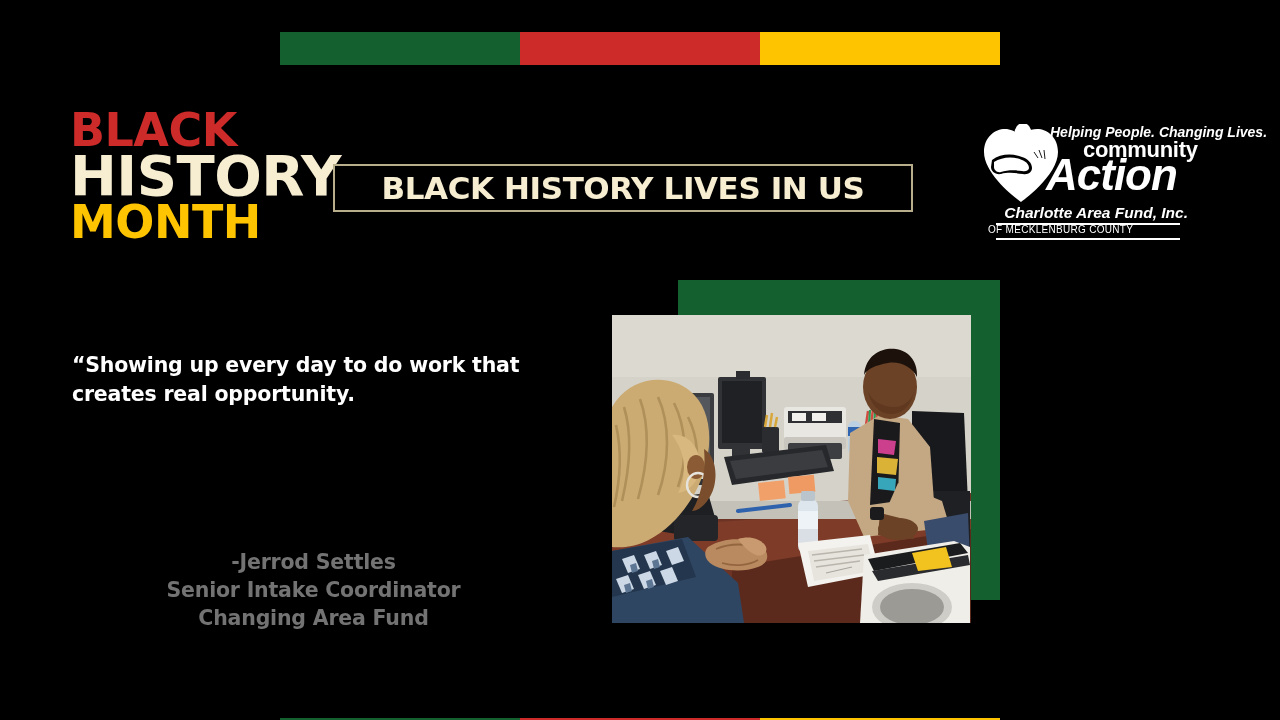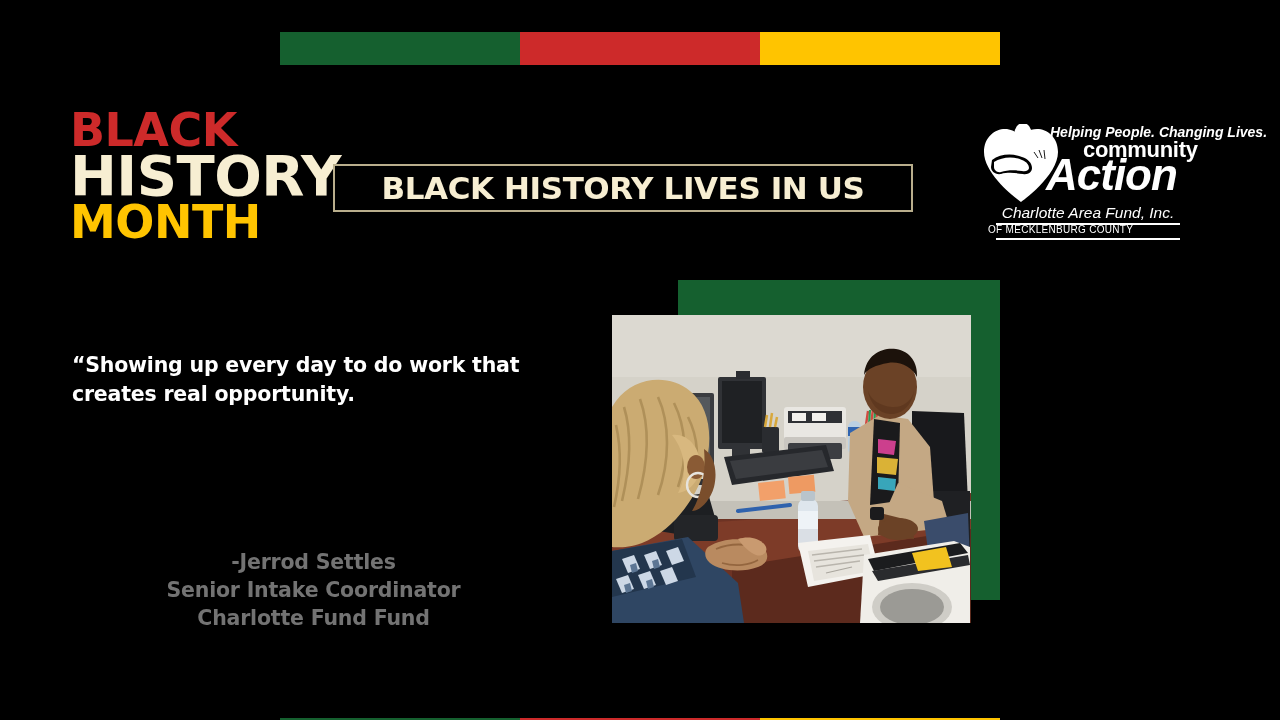--- a/index.html
+++ b/index.html
@@ -111,24 +111,24 @@
     font-weight: 700;
     color: #ffffff;
     font-family: "Liberation Sans", sans-serif;
     letter-spacing: -1px;
   }
   #logo-org {
     position: absolute;
     left: 10px;
     top: 84px;
     width: 200px;
-    text-align: center;
+    text-align: right;
     font-size: 15.5px;
     font-style: italic;
-    font-weight: 400;
+    font-weight: 700;
     color: #ffffff;
     font-family: "Liberation Sans", sans-serif;
     white-space: nowrap;
   }
   #logo-rule-1, #logo-rule-2 {
     position: absolute;
     left: 18px;
     width: 184px;
     height: 2px;
     background: #ffffff;
@@ -249,21 +249,21 @@
   </div>
 
   <div id="quote-block">
     <p class="quote-para">“Showing up every day to do work that creates real opportunity.</p>
     <div class="quote-gap"></div>
   </div>
 
   <div id="attribution">
     <span class="attrib-line">-Jerrod Settles</span>
     <span class="attrib-line">Senior Intake Coordinator</span>
-    <span class="attrib-line">Charlotte Fund Fund</span>
+    <span class="attrib-line">Changing Area Fund</span>
   </div>
 
   <div id="photo-panel" style="background:#15602f"></div>
 
   <div id="photo-frame">
     <svg width="359" height="308" viewBox="0 0 359 308" aria-hidden="true">
 
       <rect x="0" y="0" width="359" height="200" fill="#d5d2c9"></rect>
       <rect x="0" y="0" width="359" height="62" fill="#dcd9d1"></rect>
 

